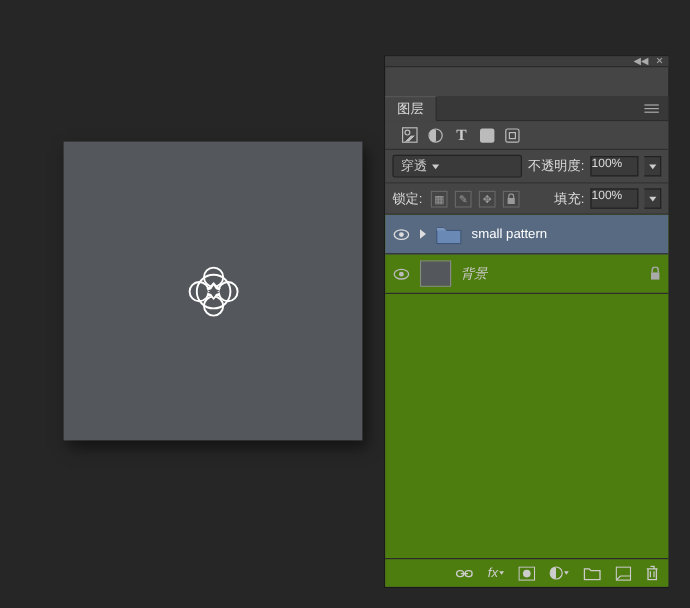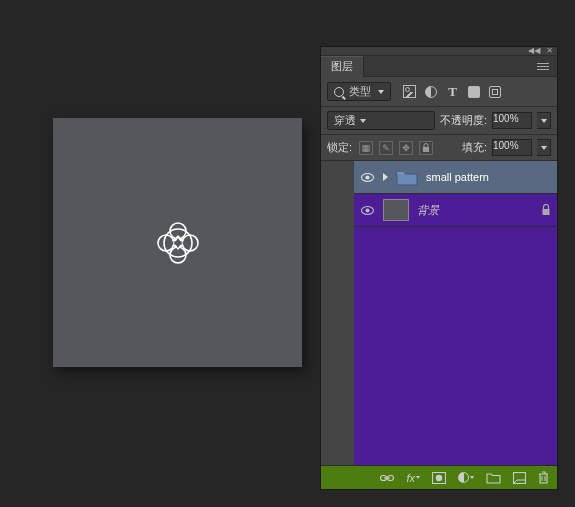--- a/index.html
+++ b/index.html
@@ -44,20 +44,21 @@
     }
     .panel-topstrip span {
       font-size: 8px; color: #aaa; line-height: 1;
       cursor: default;
     }
     .tabbar {
       display: flex; align-items: center;
       background: #383838;
       border-bottom: 1px solid #2b2b2b;
       height: 21px;
+      margin-top: 24px;
     }
     .tab {
       padding: 3px 10px;
       background: #454545;
       border-right: 1px solid #2b2b2b;
       border-top: 1px solid #555;
       font-size: 11px;
       color: #ddd;
       height: 21px;
       display: flex; align-items: center;
@@ -140,24 +141,23 @@
     }
     .pct-arrow {
       width: 14px; height: 17px; background: #3a3a3a; border: 1px solid #222;
       display: flex; align-items: center; justify-content: center; border-left: none;
       cursor: pointer;
     }
     .lock-icons { display: flex; gap: 6px; align-items: center; margin-left: 2px; }
     .lock-icons > span { width: 14px; height: 14px; border: 1px solid #666; display: flex; align-items: center; justify-content: center; font-size: 9px; color: #999; cursor: pointer; }
     
     .layers {
-      background: #4c1d95;
+      background: #4d7c0f;
       flex: 1;
       overflow: hidden;
-      margin-left: 33px;
     }
     .layer {
       display: flex; align-items: center; height: 33px;
       border-bottom: 1px solid #2c2c2c;
       padding: 0 6px; gap: 8px;
     }
     .layer.selected { background: #586a82; color: #fff; }
     .eye {
       width: 15px; height: 15px; cursor: pointer;
     }
@@ -216,25 +216,20 @@
   <div class="tabbar">
     <div class="tab">图层</div>
     <div class="tab-menu">
       <span></span>
         <span></span>
         <span></span>
     </div>
   </div>
 
   <div class="filter-row">
-    <div class="filter-btn">
-      <div class="search-icon"></div>
-      <span>类型</span>
-      <div class="arrow"></div>
-    </div>
     <div class="filter-icons">
       <span class="ico ico-image"></span>
       <span class="ico ico-adjust"></span>
       <span class="ico ico-text">T</span>
       <span class="ico ico-shape"></span>
       <span class="ico ico-smart"></span>
     </div>
   </div>
 
   <div class="opt-row">

